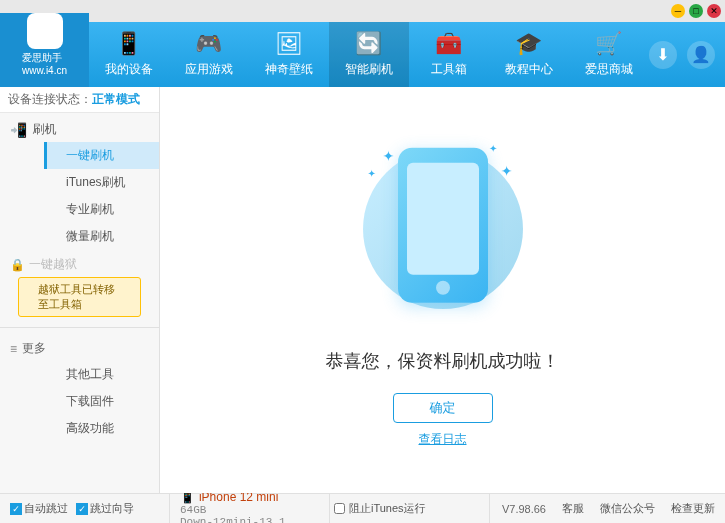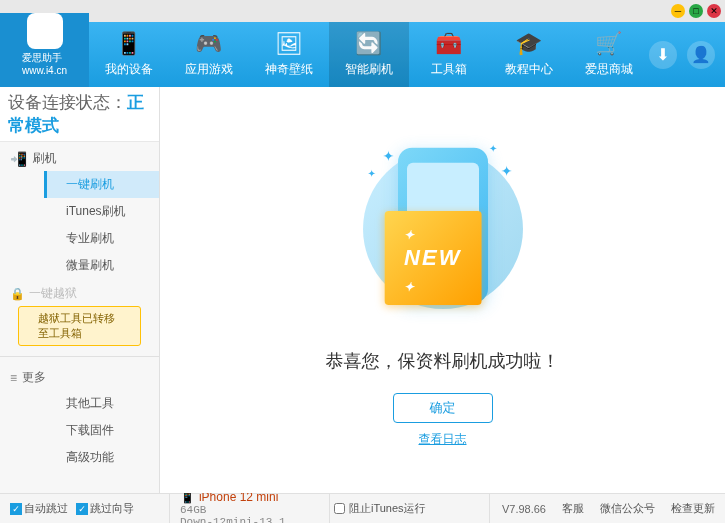--- a/index.html
+++ b/index.html
@@ -392,21 +392,21 @@
     <div class="nav-right-btn">⬇</div>
     <div class="nav-right-btn">👤</div>
   </div>
 </div>
 
 <div class="main-wrapper">
 
   <div style="display:flex; flex:1; overflow:hidden;">
 
     <div style="width:160px; background:#f7f7f7; border-right:1px solid #e0e0e0; display:flex; flex-direction:column;">
-      <div style="padding:4px 8px; background:#fff; border-bottom:1px solid #e8e8e8; font-size:17px; color:#666;">
+      <div style="padding:4px 8px; background:#fff; border-bottom:1px solid #e8e8e8; font-size:12px; color:#666;">
         <span>设备连接状态：</span><span style="color:#1a9de0; font-weight:bold;">正常模式</span>
       </div>
       <div class="sidebar" style="flex:1; overflow-y:auto; padding-top:0;">
 
         <div class="sidebar-section">
           <div class="sidebar-section-title">
             <span class="icon">📲</span>
             <span>刷机</span>
           </div>
           <div class="sidebar-item active">
@@ -461,23 +461,20 @@
         <div class="phone-shape">
           <div class="phone-screen"></div>
           <div class="phone-btn"></div>
         </div>
 
         <span class="star star1">✦</span>
         <span class="star star2">✦</span>
         <span class="star star3">✦</span>
         <span class="star star4">✦</span>
 
-        <div class="new-badge">
-          <span>NEW</span>
-        </div>
       </div>
 
       <div class="success-text">
         <span>恭喜您，保资料刷机成功啦！</span>
       </div>
 
       <div class="btn-confirm">
         <span>确定</span>
       </div>
 

